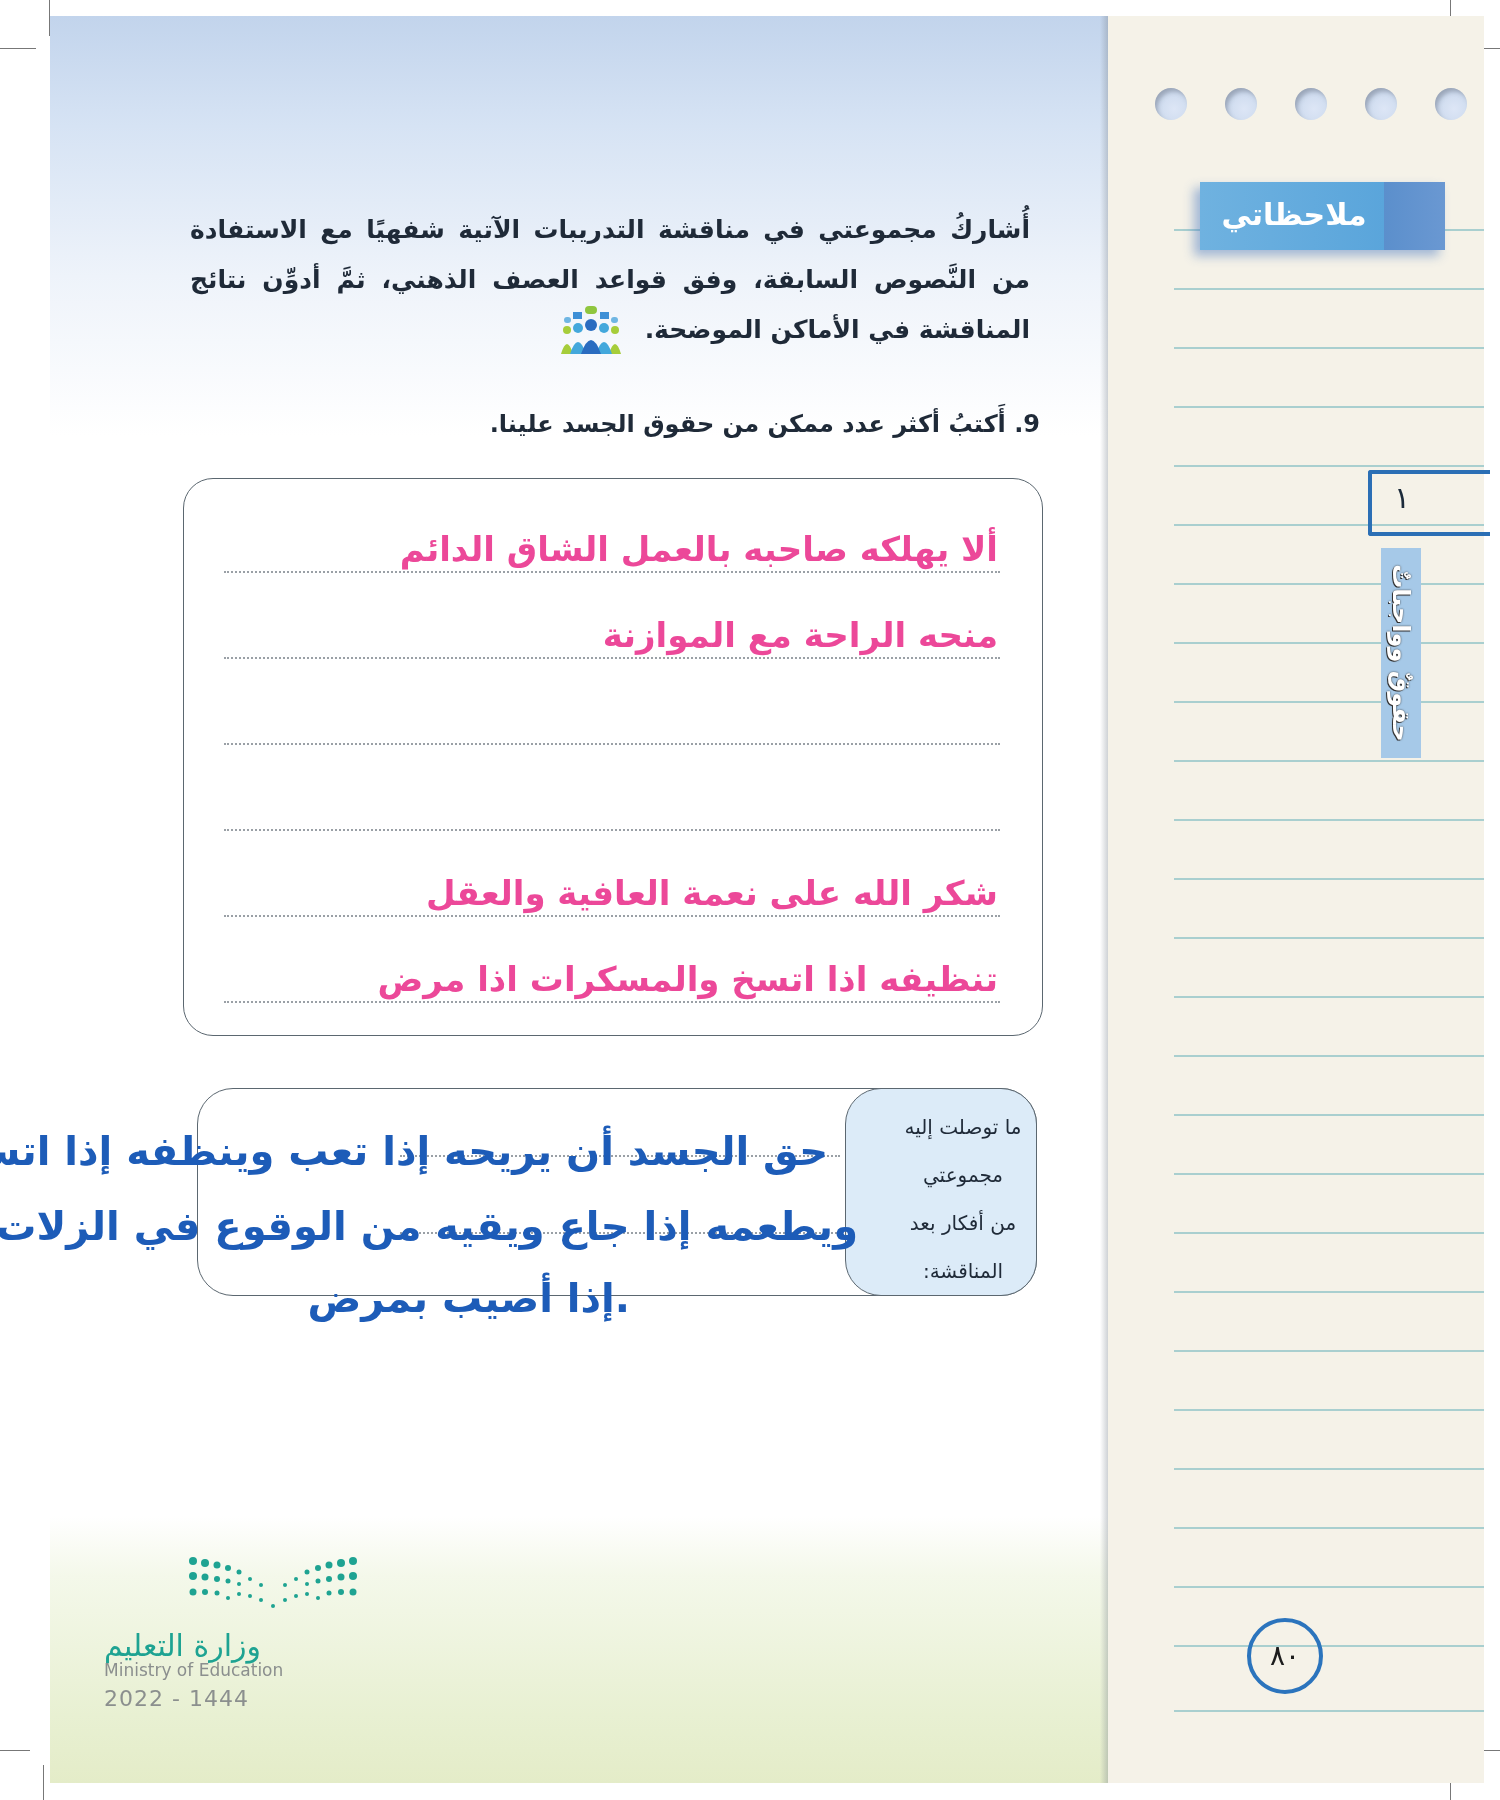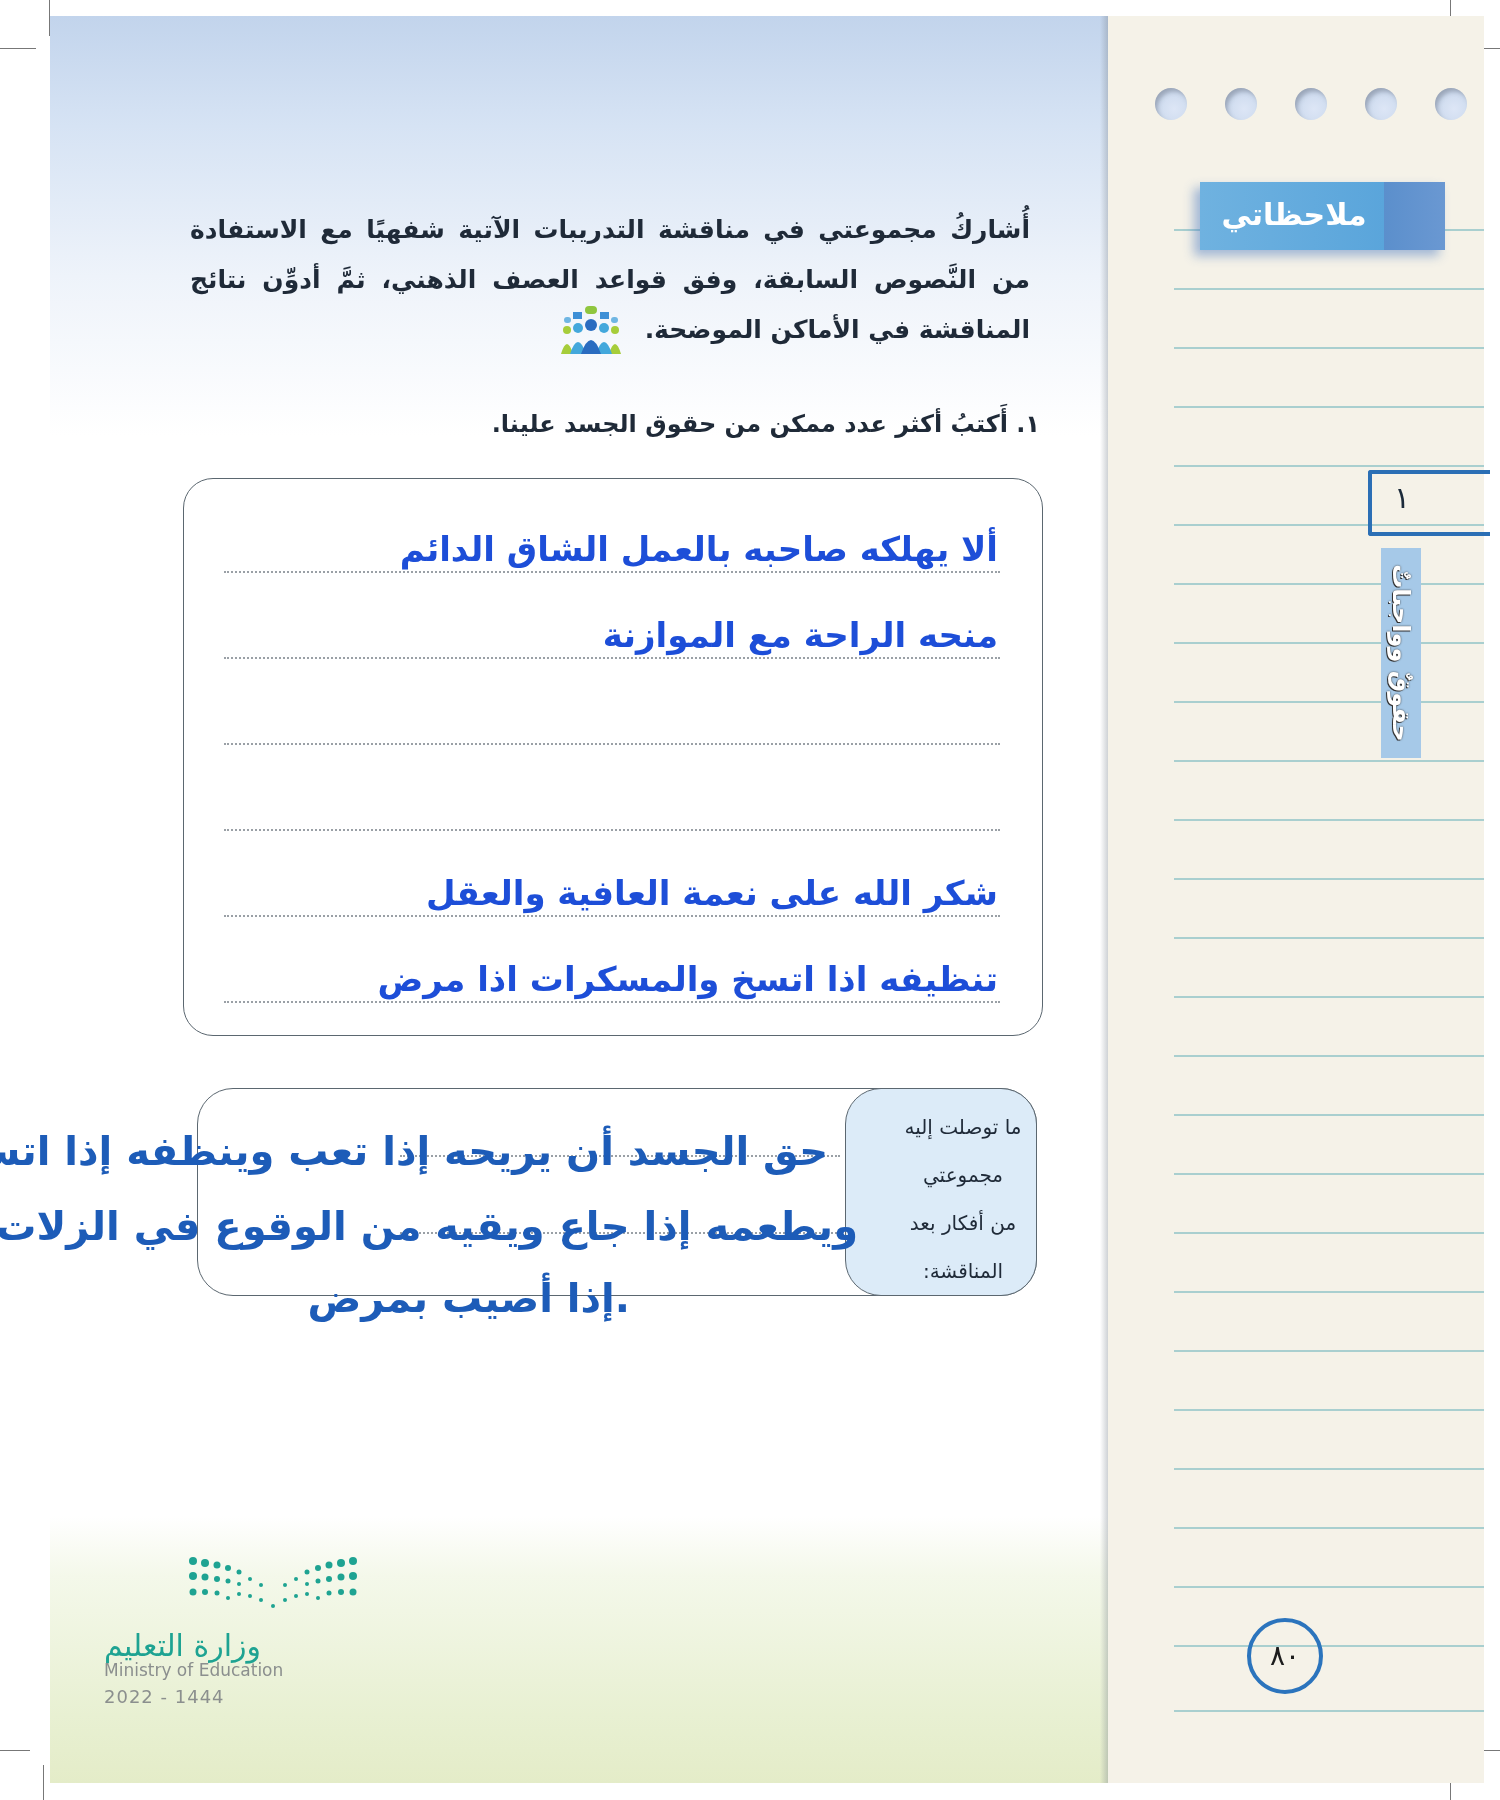--- a/index.html
+++ b/index.html
@@ -18,30 +18,30 @@
   .unit-box{position:absolute;left:1368px;top:470px;width:118px;height:58px;border:4px solid #2b6fb5;border-right:none;border-radius:3px 0 0 3px;}
   .unit-box span{position:absolute;left:22px;top:6px;font-size:30px;color:#1c2b3a;font-family:"DejaVu Sans",sans-serif;}
   .unit-ribbon{position:absolute;left:1381px;top:548px;width:40px;height:210px;background:#a6c9e8;}
   .unit-ribbon span{position:absolute;left:50%;top:50%;transform:translate(-50%,-50%) rotate(90deg);white-space:nowrap;color:#fff;font-weight:bold;font-size:24px;text-shadow:0 0 2px #333,1px 1px 0 #333;}
   .page-num{position:absolute;left:1247px;top:1618px;width:68px;height:68px;border:4px solid #2b74bd;border-radius:50%;text-align:center;line-height:68px;font-size:28px;color:#1d1d1d;}
   .intro{position:absolute;left:190px;top:205px;width:840px;direction:rtl;text-align:justify;font-size:25px;line-height:50px;color:#1f2a38;font-weight:bold;font-family:"DejaVu Sans",sans-serif;}
   .group-icon{display:inline-block;vertical-align:middle;margin-right:14px;width:62px;height:50px;}
   .question{position:absolute;right:460px;top:410px;direction:rtl;font-size:24px;font-weight:bold;color:#1f2a38;}
   .answer-box{position:absolute;left:183px;top:478px;width:858px;height:556px;border:1.5px solid #5b6770;border-radius:30px;background:#fff;}
   .answer-line{position:absolute;left:40px;right:42px;height:0;border-bottom:2px dotted #9aa0a6;}
-  .answer-text{position:absolute;right:44px;direction:rtl;white-space:nowrap;font-size:34px;font-weight:bold;color:#1d4ed8;font-family:"DejaVu Sans",sans-serif;}
+  .answer-text{position:absolute;right:44px;direction:rtl;white-space:nowrap;font-size:34px;font-weight:bold;color:#ec4899;font-family:"DejaVu Sans",sans-serif;}
   .concl-box{position:absolute;left:197px;top:1088px;width:838px;height:206px;border:1.5px solid #5b6770;border-radius:36px;background:#fff;}
   .concl-label{position:absolute;left:845px;top:1088px;width:190px;height:206px;border:1.5px solid #5b6770;border-radius:36px;background:#dcebf8;direction:rtl;text-align:center;}
   .concl-label div{font-size:20px;color:#1f2a38;line-height:48px;margin-left:44px;}
   .concl-text{position:absolute;direction:rtl;white-space:nowrap;font-size:40px;font-weight:bold;color:#1d5cb8;}
   .concl-dots{position:absolute;height:0;border-bottom:2px dotted #9aa0a6;}
   .logo-dots{position:absolute;left:188px;top:1556px;width:170px;height:60px;}
   .moe-ar{position:absolute;left:104px;top:1628px;font-size:30px;color:#1ea392;direction:rtl;}
   .moe-en{position:absolute;left:104px;top:1660px;font-size:17px;color:#8b8f8e;}
-  .moe-year{position:absolute;left:104px;top:1686px;font-size:18px;color:#8b8f8e;letter-spacing:1px;}
+  .moe-year{position:absolute;left:104px;top:1686px;font-size:22px;color:#8b8f8e;letter-spacing:1px;}
 </style>
 </head>
 <body>
 
 <div class="crop" style="left:0;top:48px;width:36px;height:1px;"></div>
 <div class="crop" style="left:49px;top:0;width:1px;height:36px;"></div>
 <div class="crop" style="left:1450px;top:0;width:1px;height:36px;"></div>
 <div class="crop" style="left:1465px;top:48px;width:35px;height:1px;"></div>
 <div class="crop" style="left:0;top:1750px;width:30px;height:1px;"></div>
 <div class="crop" style="left:43px;top:1765px;width:1px;height:35px;"></div>
@@ -64,21 +64,21 @@
       <path d="M49 48 Q55 28 61 48Z" fill="#a6cd3a"></path>
     <circle cx="18" cy="22" r="5" fill="#43a8dc"></circle>
       <path d="M10 48 Q18 24 26 48Z" fill="#43a8dc"></path>
     <circle cx="44" cy="22" r="5" fill="#43a8dc"></circle>
       <path d="M36 48 Q44 24 52 48Z" fill="#43a8dc"></path>
     <circle cx="31" cy="19" r="6" fill="#2a6cc0"></circle>
       <path d="M21 48 Q31 20 41 48Z" fill="#2a6cc0"></path>
   </svg>
 </div>
 
-<div class="question">١. أَكتبُ أكثر عدد ممكن من حقوق الجسد علينا.</div>
+<div class="question">9. أَكتبُ أكثر عدد ممكن من حقوق الجسد علينا.</div>
 
 <div class="answer-box">
   <div class="answer-line" style="top:92px;"></div>
   <div class="answer-text" style="top:50px;">ألا يهلكه صاحبه بالعمل الشاق الدائم</div>
   <div class="answer-line" style="top:178px;"></div>
   <div class="answer-text" style="top:136px;">منحه الراحة مع الموازنة</div>
   <div class="answer-line" style="top:264px;"></div>
   <div class="answer-line" style="top:350px;"></div>
   <div class="answer-line" style="top:436px;"></div>
   <div class="answer-text" style="top:394px;">شكر الله على نعمة العافية والعقل</div>

